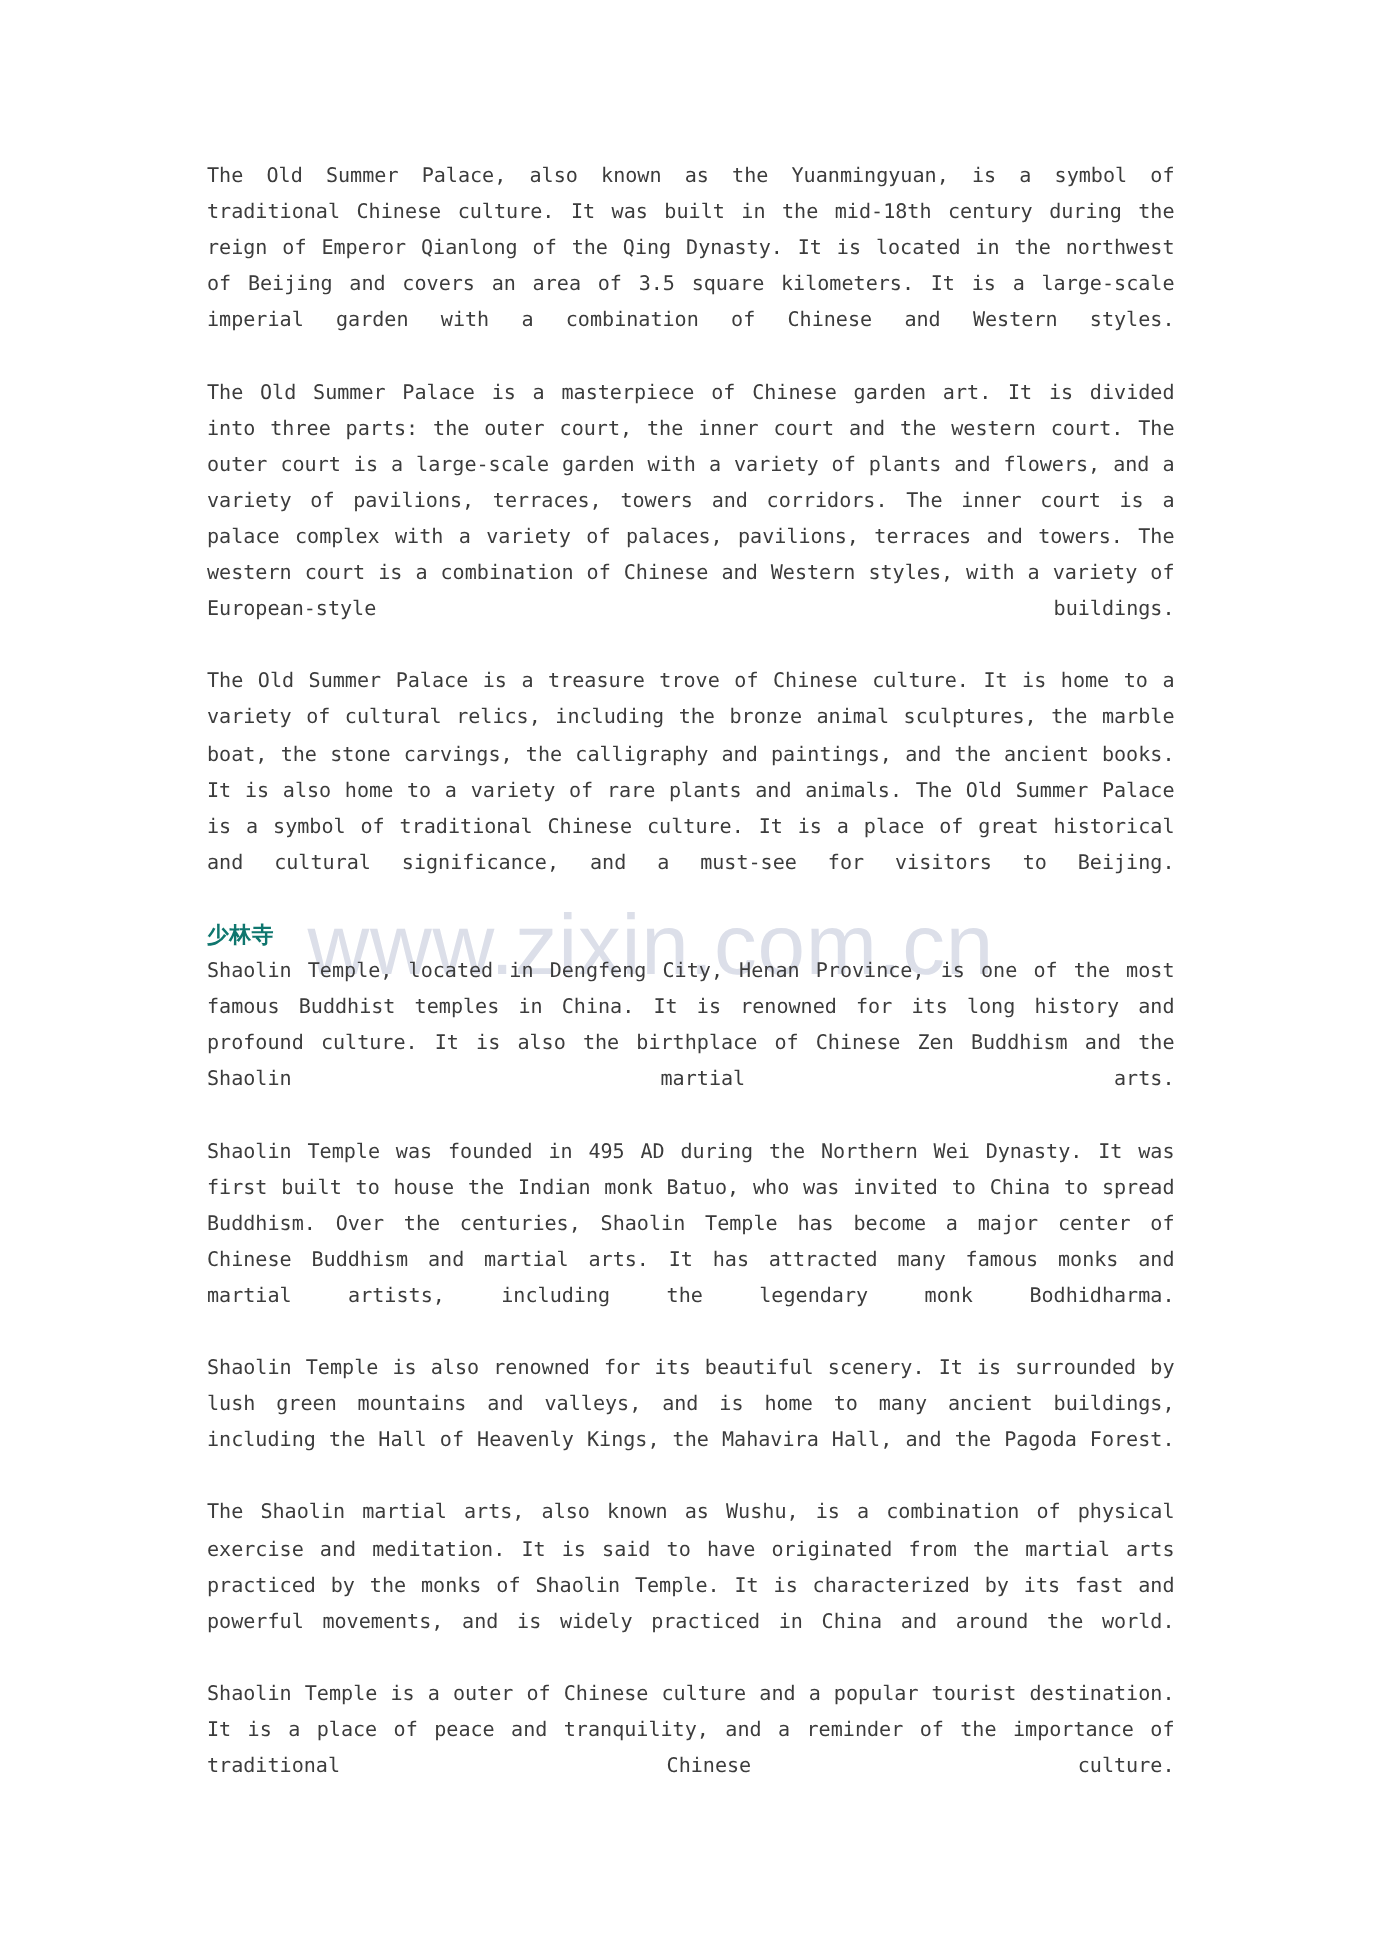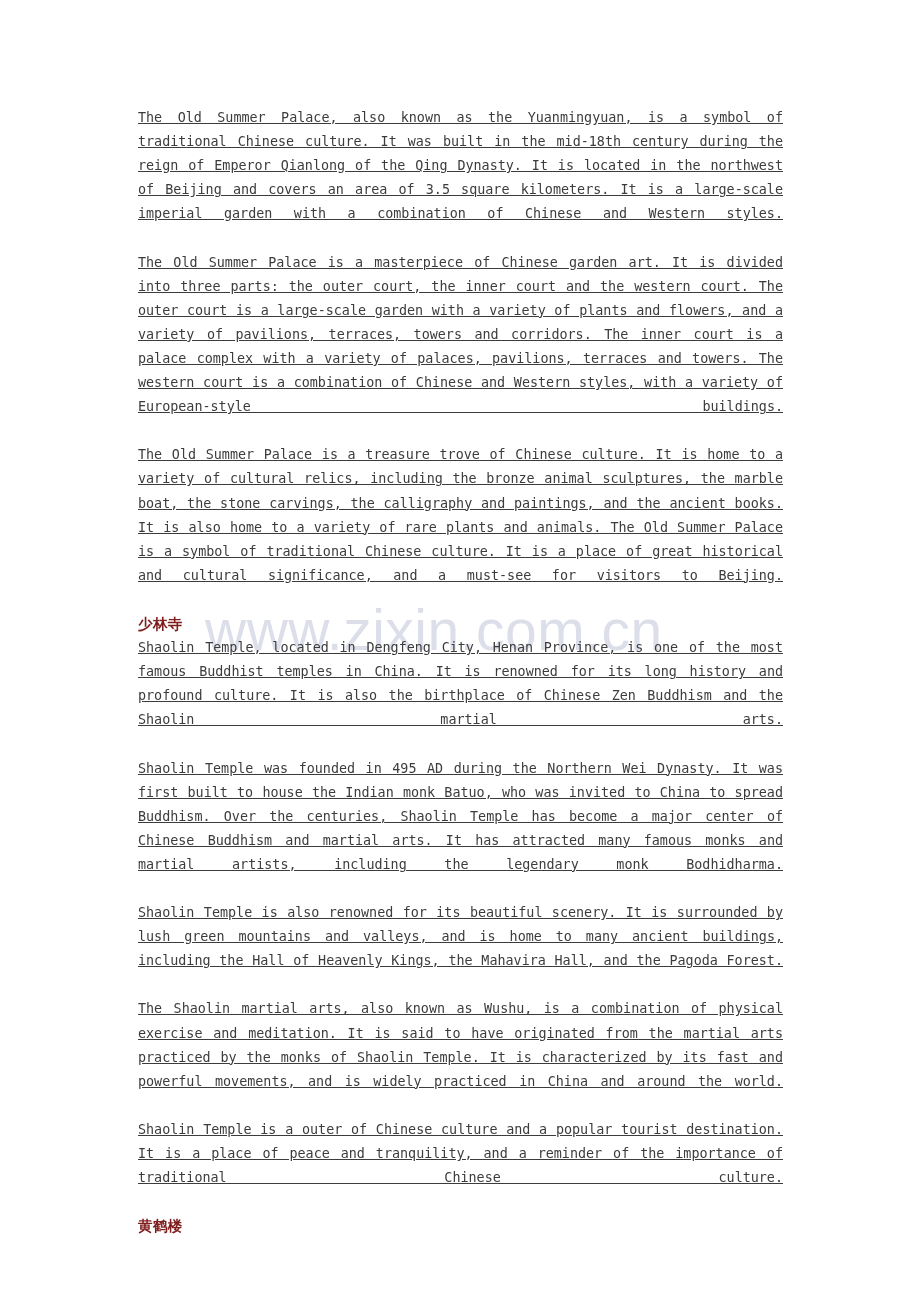--- a/index.html
+++ b/index.html
@@ -56,41 +56,40 @@
     z-index: 2;
     margin: 0;
     padding: 0;
     text-align: justify;
     text-justify: inter-word;
     font-family: "DejaVu Sans Mono", "Liberation Mono", monospace;
     font-size: 13.4px;
     line-height: 24.1px;
     color: #3c3c3c;
     word-spacing: 0.5px;
-    text-decoration: underline;
     -webkit-font-smoothing: none;
   }
 
   
   .para:after {
     content: "";
     display: inline-block;
     width: 100%;
   }
 
   .heading-cn {
     position: relative;
     z-index: 3;
     margin: 0;
     padding: 0;
     font-family: Liberation Serif, serif;
     font-size: 14.5px;
     font-weight: bold;
     line-height: 24.1px;
-    color: #7f1d1d;
+    color: #0f766e;
     letter-spacing: 0.4px;
     text-align: left;
   }
 </style>
 </head>
 <body>
 
 <div id="page">
 
   <div id="watermark">www.zixin.com.cn</div>
@@ -98,16 +97,15 @@
   <div id="doc-body">
       <p class="para">The Old Summer Palace, also known as the Yuanmingyuan, is a symbol of traditional Chinese culture. It was built in the mid-18th century during the reign of Emperor Qianlong of the Qing Dynasty. It is located in the northwest of Beijing and covers an area of 3.5 square kilometers. It is a large-scale imperial garden with a combination of Chinese and Western styles.</p>
       <p class="para">The Old Summer Palace is a masterpiece of Chinese garden art. It is divided into three parts: the outer court, the inner court and the western court. The outer court is a large-scale garden with a variety of plants and flowers, and a variety of pavilions, terraces, towers and corridors. The inner court is a palace complex with a variety of palaces, pavilions, terraces and towers. The western court is a combination of Chinese and Western styles, with a variety of European-style buildings.</p>
       <p class="para">The Old Summer Palace is a treasure trove of Chinese culture. It is home to a variety of cultural relics, including the bronze animal sculptures, the marble boat, the stone carvings, the calligraphy and paintings, and the ancient books. It is also home to a variety of rare plants and animals. The Old Summer Palace is a symbol of traditional Chinese culture. It is a place of great historical and cultural significance, and a must-see for visitors to Beijing.</p>
       <p class="heading-cn">少林寺</p>
       <p class="para">Shaolin Temple, located in Dengfeng City, Henan Province, is one of the most famous Buddhist temples in China. It is renowned for its long history and profound culture. It is also the birthplace of Chinese Zen Buddhism and the Shaolin martial arts.</p>
       <p class="para">Shaolin Temple was founded in 495 AD during the Northern Wei Dynasty. It was first built to house the Indian monk Batuo, who was invited to China to spread Buddhism. Over the centuries, Shaolin Temple has become a major center of Chinese Buddhism and martial arts. It has attracted many famous monks and martial artists, including the legendary monk Bodhidharma.</p>
       <p class="para">Shaolin Temple is also renowned for its beautiful scenery. It is surrounded by lush green mountains and valleys, and is home to many ancient buildings, including the Hall of Heavenly Kings, the Mahavira Hall, and the Pagoda Forest.</p>
       <p class="para">The Shaolin martial arts, also known as Wushu, is a combination of physical exercise and meditation. It is said to have originated from the martial arts practiced by the monks of Shaolin Temple. It is characterized by its fast and powerful movements, and is widely practiced in China and around the world.</p>
       <p class="para">Shaolin Temple is a outer of Chinese culture and a popular tourist destination. It is a place of peace and tranquility, and a reminder of the importance of traditional Chinese culture.</p>
-      <p class="heading-cn">黄鹤楼</p>
     </div>
 
 </div>
 
 </body></html>

